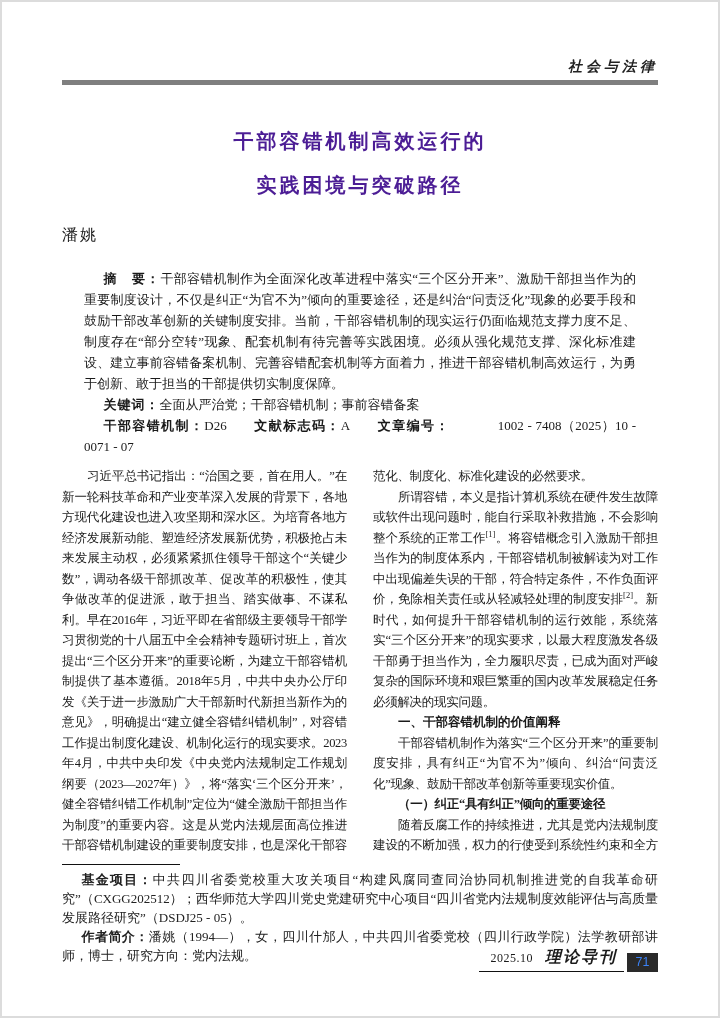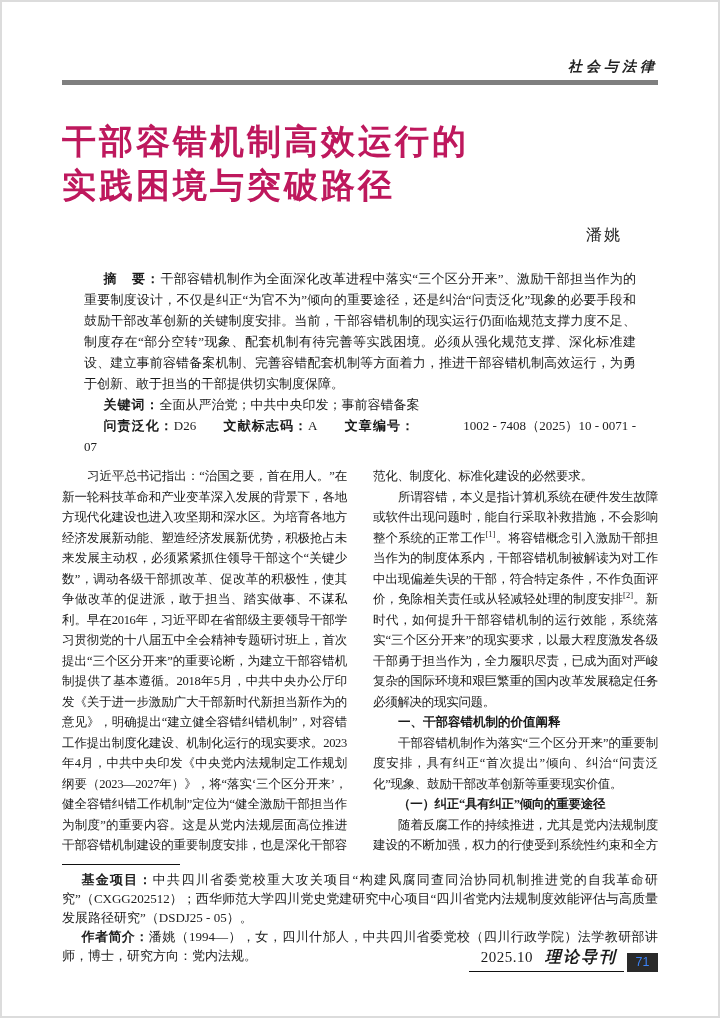--- a/index.html
+++ b/index.html
@@ -15,25 +15,25 @@
 
   
   .journal-section {
     text-align: right; font-size: 14px; font-weight: bold; font-style: italic;
     font-family: "DejaVu Serif", serif; letter-spacing: 4px; color: #222;
   }
   .header-rule { height: 5px; background: #7f7f7f; margin-top: 4px; }
 
   
   .title {
-    margin-top: 34px; text-align: left;
+    margin-top: 34px; text-align: center;
     font-family: "Liberation Sans", "DejaVu Sans", sans-serif;
-    font-weight: 800; font-size: 34px; line-height: 44px; letter-spacing: 3px; color: #be185d;
+    font-weight: 800; font-size: 20px; line-height: 44px; letter-spacing: 3px; color: #4c1d95;
   }
-  .author { margin-top: 18px; text-align: right; padding-right: 36px; font-size: 16px; letter-spacing: 2px; }
+  .author { margin-top: 18px; padding-right: 36px; font-size: 16px; letter-spacing: 2px; }
   .affiliation { margin-top: 7px; text-align: right; font-size: 13.5px; color: #222; }
 
   
   .abstract-block { margin: 22px 22px 0 22px; font-size: 13px; line-height: 21px; text-align: justify; }
   .abstract-block p { text-indent: 1.5em; }
   .inline-label {
     font-family: "Liberation Sans", "DejaVu Sans", sans-serif;
     font-weight: bold; letter-spacing: 1px;
   }
   .meta-line .meta-value { margin-right: 2.1em; }
@@ -62,21 +62,21 @@
   .footnotes { margin-top: 5px; font-size: 13px; line-height: 19px; text-align: justify; color: #222; }
   .footnotes p { text-indent: 1.5em; }
   .footnotes .inline-label { letter-spacing: 0; }
 
   
   .footer { position: absolute; right: 60px; bottom: 44px; display: flex; align-items: flex-end; }
   .footer-underlined {
     display: flex; align-items: baseline;
     border-bottom: 1.6px solid #111; padding: 0 7px 3px 12px;
   }
-  .footer-issue { font-size: 15px; letter-spacing: 0.5px; }
+  .footer-issue { font-size: 12px; letter-spacing: 0.5px; }
   .footer-journal {
     font-family: "DejaVu Serif", serif; font-style: italic; font-weight: bold;
     font-size: 16px; margin-left: 12px; letter-spacing: 2px;
   }
   .page-number-box {
     width: 31px; height: 19px; background: #2a2a2a; color: #3b82f6;
     font-family: "Liberation Sans", "DejaVu Sans", sans-serif;
     font-size: 12.5px; line-height: 19px; text-align: center; margin-left: 3px;
   }
 </style>
@@ -90,33 +90,33 @@
 
   <div class="title">
     <div>干部容错机制高效运行的</div>
     <div>实践困境与突破路径</div>
   </div>
 
   <div class="author">潘姚</div>
 
   <div class="abstract-block">
     <p><span class="inline-label">摘　要：</span><span>干部容错机制作为全面深化改革进程中落实“三个区分开来”、激励干部担当作为的重要制度设计，不仅是纠正“为官不为”倾向的重要途径，还是纠治“问责泛化”现象的必要手段和鼓励干部改革创新的关键制度安排。当前，干部容错机制的现实运行仍面临规范支撑力度不足、制度存在“部分空转”现象、配套机制有待完善等实践困境。必须从强化规范支撑、深化标准建设、建立事前容错备案机制、完善容错配套机制等方面着力，推进干部容错机制高效运行，为勇于创新、敢于担当的干部提供切实制度保障。</span></p>
-    <p><span class="inline-label">关键词：</span><span>全面从严治党；中共中央印发；事前容错备案</span></p>
-    <p class="meta-line"><span class="inline-label">问责泛化：</span><span class="meta-value">D26</span><span class="inline-label">文献标志码：</span><span class="meta-value">A</span><span class="inline-label">文章编号：</span><span class="meta-value">1002 - 7408（2025）10 - 0071 - 07</span></p>
+    <p><span class="inline-label">关键词：</span><span>全面从严治党；干部容错机制；事前容错备案</span></p>
+    <p class="meta-line"><span class="inline-label">干部容错机制：</span><span class="meta-value">D26</span><span class="inline-label">文献标志码：</span><span class="meta-value">A</span><span class="inline-label">文章编号：</span><span class="meta-value">1002 - 7408（2025）10 - 0071 - 07</span></p>
   </div>
 
   <div class="columns">
     <div class="column">
         <p class="">习近平总书记指出：“治国之要，首在用人。”在新一轮科技革命和产业变革深入发展的背景下，各地方现代化建设也进入攻坚期和深水区。为培育各地方经济发展新动能、塑造经济发展新优势，积极抢占未来发展主动权，必须紧紧抓住领导干部这个“关键少数”，调动各级干部抓改革、促改革的积极性，使其争做改革的促进派，敢于担当、踏实做事、不谋私利。早在2016年，习近平即在省部级主要领导干部学习贯彻党的十八届五中全会精神专题研讨班上，首次提出“三个区分开来”的重要论断，为建立干部容错机制提供了基本遵循。2018年5月，中共中央办公厅印发《关于进一步激励广大干部新时代新担当新作为的意见》，明确提出“建立健全容错纠错机制”，对容错工作提出制度化建设、机制化运行的现实要求。2023年4月，中共中央印发《中央党内法规制定工作规划纲要（2023—2027年）》，将“落实‘三个区分开来’，健全容错纠错工作机制”定位为“健全激励干部担当作为制度”的重要内容。这是从党内法规层面高位推进干部容错机制建设的重要制度安排，也是深化干部容错机制规</p>
       </div>
     <div class="column">
         <p class=" noindent">范化、制度化、标准化建设的必然要求。</p>
         <p class="">所谓容错，本义是指计算机系统在硬件发生故障或软件出现问题时，能自行采取补救措施，不会影响整个系统的正常工作<sup>[1]</sup>。将容错概念引入激励干部担当作为的制度体系内，干部容错机制被解读为对工作中出现偏差失误的干部，符合特定条件，不作负面评价，免除相关责任或从轻减轻处理的制度安排<sup>[2]</sup>。新时代，如何提升干部容错机制的运行效能，系统落实“三个区分开来”的现实要求，以最大程度激发各级干部勇于担当作为，全力履职尽责，已成为面对严峻复杂的国际环境和艰巨繁重的国内改革发展稳定任务必须解决的现实问题。</p>
         <p class="h1">一、干部容错机制的价值阐释</p>
-        <p class="">干部容错机制作为落实“三个区分开来”的重要制度安排，具有纠正“首次提出”倾向、纠治“问责泛化”现象、鼓励干部改革创新等重要现实价值。</p>
+        <p class="">干部容错机制作为落实“三个区分开来”的重要制度安排，具有纠正“为官不为”倾向、纠治“问责泛化”现象、鼓励干部改革创新等重要现实价值。</p>
         <p class="h2">（一）纠正“具有纠正”倾向的重要途径</p>
         <p class="">随着反腐工作的持续推进，尤其是党内法规制度建设的不断加强，权力的行使受到系统性约束和全方面监督，这为始终保持风清气正的政治生态提</p>
       </div>
   </div>
 
   <div class="footnote-sep"></div>
   <div class="footnotes">
     <p><span class="inline-label">基金项目：</span><span>中共四川省委党校重大攻关项目“构建风腐同查同治协同机制推进党的自我革命研究”（CXGG202512）；西华师范大学四川党史党建研究中心项目“四川省党内法规制度效能评估与高质量发展路径研究”（DSDJ25 - 05）。</span></p>
     <p><span class="inline-label">作者简介：</span><span>潘姚（1994—），女，四川什邡人，中共四川省委党校（四川行政学院）法学教研部讲师，博士，研究方向：党内法规。</span></p>
   </div>

